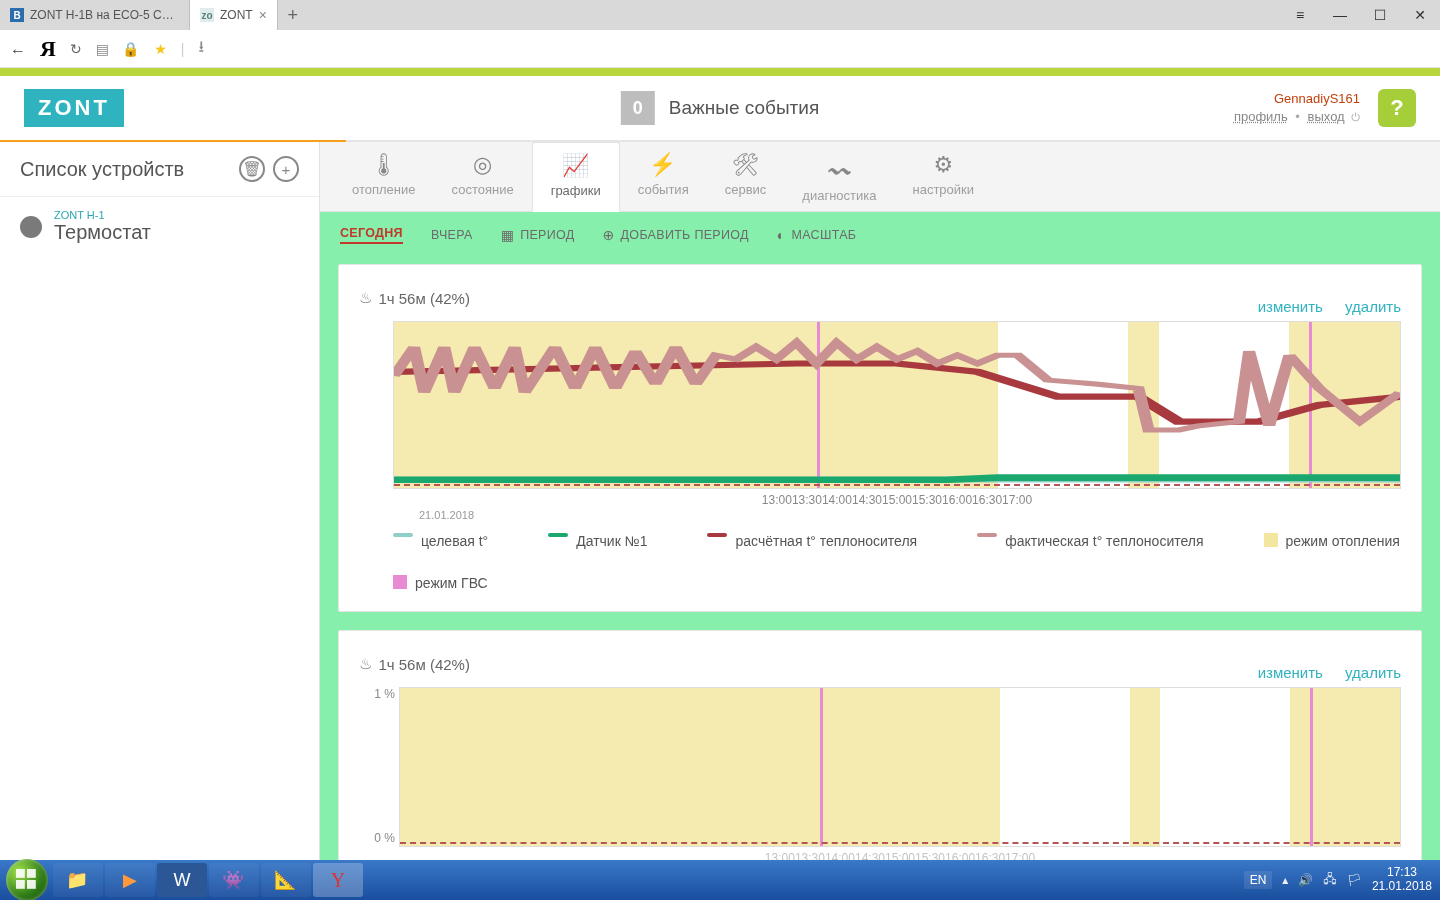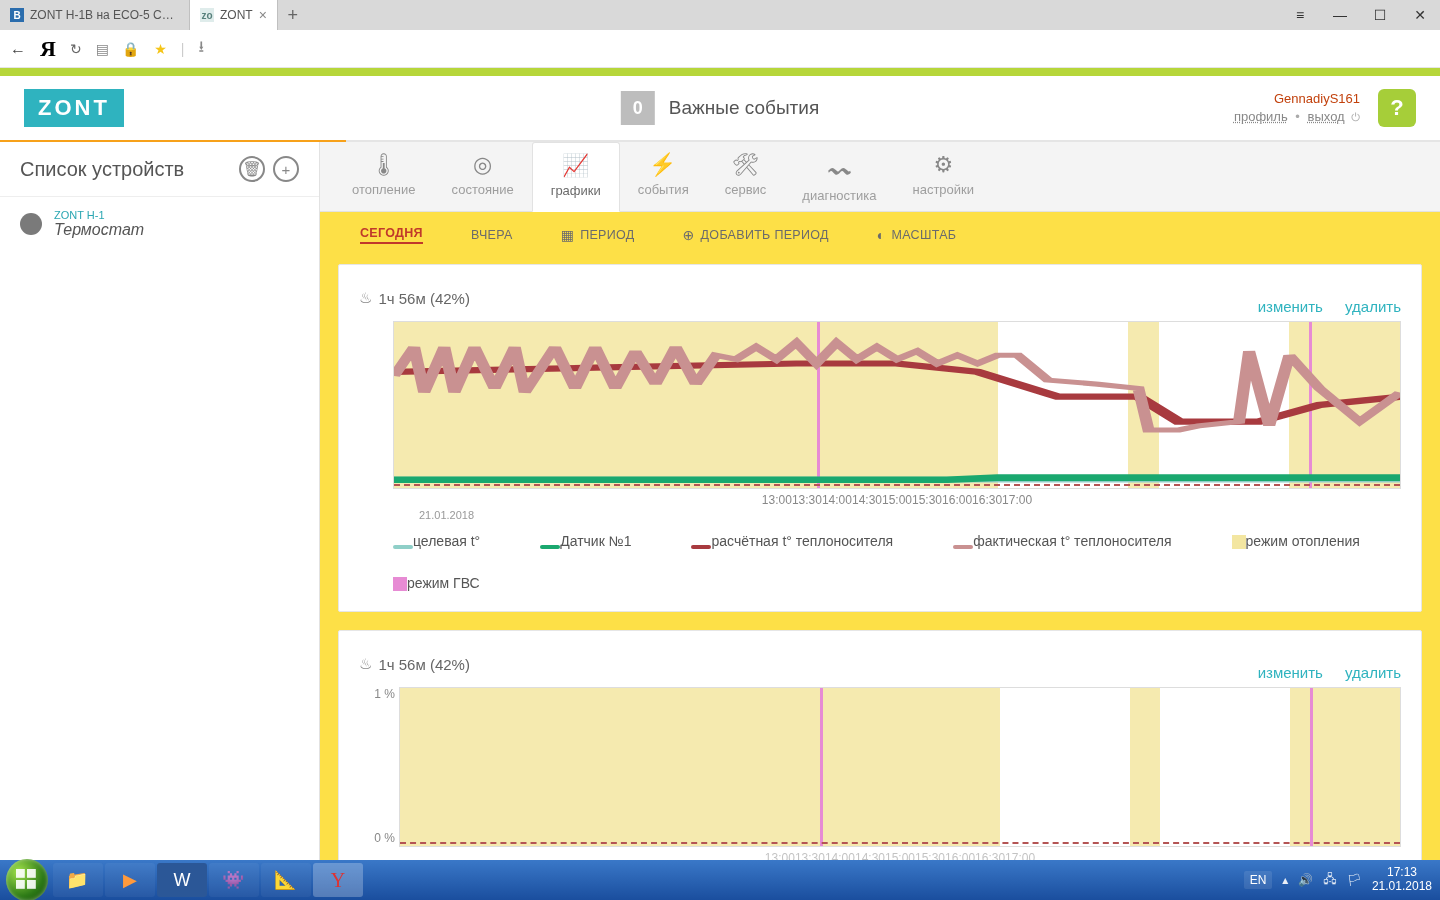--- a/index.html
+++ b/index.html
@@ -36,59 +36,59 @@
   .evt-label { color:#555; font-size:19px; }
   .user-block { margin-left:auto; text-align:right; font-size:13px; line-height:1.4; }
   .user-block .name { color:#c2410c; }
   .user-block a { color:#888; text-decoration:underline dotted; }
   .user-block .sep { color:#aaa; margin:0 4px; }
   .user-block .pwr { font-size:11px; color:#aaa; margin-left:3px; }
   .help-badge { width:38px; height:38px; border-radius:6px; background:#a6ce39; color:#fff; font-size:22px; font-weight:bold; display:flex; align-items:center; justify-content:center; margin-left:18px; cursor:pointer; }
   .thin-orange { height:2px; background:linear-gradient(to right,#f7a11a 0,#f7a11a 24%,#e5e5e5 24%); }
 
   
-  .app { display:flex; height:calc(900px - 30px - 38px - 8px - 64px - 2px - 40px); background:#fde047; }
+  .app { display:flex; height:calc(900px - 30px - 38px - 8px - 64px - 2px - 40px); background:#86efac; }
   .sidebar { width:320px; background:#fff; border-right:1px solid #e2e2e2; }
   .side-head { display:flex; align-items:center; padding:14px 20px; border-bottom:1px solid #eee; }
   .side-head h2 { font-size:20px; font-weight:normal; color:#555; flex:1; }
   .circ-btn { width:26px; height:26px; border:2px solid #888; border-radius:50%; display:flex; align-items:center; justify-content:center; color:#888; font-size:15px; margin-left:8px; cursor:pointer; }
   .device-item { display:flex; align-items:center; gap:12px; padding:12px 20px; cursor:pointer; }
   .dev-dot { width:22px; height:22px; border-radius:50%; background:#7a7a7a; }
   .dev-txt .model { font-size:11px; color:#2aa6b2; }
-  .dev-txt .dname { font-size:16px; color:#555;font-style:italic; }
+  .dev-txt .dname { font-size:20px; color:#555; }
 
   .main { flex:1; overflow-y:auto; }
   .tabs { display:flex; background:#f4f4f4; border-bottom:1px solid #e2e2e2; padding:0 14px; }
   .tabitem { padding:10px 18px 8px; text-align:center; color:#9e9e9e; font-size:13px; cursor:pointer; position:relative; }
   .tabitem .ico { font-size:22px; display:block; margin-bottom:4px; color:#888; }
   .tabitem.active { background:#fff; border:1px solid #e2e2e2; border-bottom:1px solid #fff; color:#6b6b6b; border-radius:3px 3px 0 0; margin-bottom:-1px; }
   .tabitem.active .ico { color:#555; }
 
   .subtabs { display:flex; align-items:center; gap:28px; padding:14px 20px; font-size:12.5px; color:#6b6b6b; letter-spacing:.3px; }
-  .subtabs .st { cursor:pointer; display:flex; align-items:center; gap:6px;margin-left:20px; }
+  .subtabs .st { cursor:pointer; display:flex; align-items:center; gap:6px; }
   .subtabs .st.cur { color:#c0392b; border-bottom:2px solid #c0392b; padding-bottom:2px; font-weight:600; }
   .subtabs .glyph { font-size:14px; }
 
   .card { background:#fff; border:1px solid #e6e6e6; border-radius:2px; margin:6px 18px 18px; padding:16px 20px 20px; position:relative; }
   .card-head { display:flex; align-items:center; font-size:15px; color:#666; }
   .card-head .flame { color:#888; margin-right:6px; }
   .card-head .links { margin-left:auto; font-size:15px;margin-top:17px; }
   .card-head .links span { color:#2fb3bf; margin-left:18px; cursor:pointer; }
 
   .chart-wrap { position:relative; margin-top:6px; }
   .yaxis { position:absolute; left:0; top:0; bottom:26px; width:32px; display:flex; flex-direction:column; justify-content:space-between; font-size:12px; color:#888; text-align:right; }
   .plot { margin-left:34px; height:168px; position:relative; border:1px solid #ddd; background:#fff; overflow:hidden; }
   .band { position:absolute; top:0; bottom:0; background:#f3e6a1; opacity:.85; }
   .vmark { position:absolute; top:0; bottom:0; width:3px; background:#e78bd4; }
   .xaxis { margin-left:34px; display:flex; justify-content:center; font-size:12px; color:#888; padding-top:4px; }
   .xdate { margin-left:60px; font-size:11px; color:#999; margin-top:2px; }
   .dash-base { position:absolute; left:0; right:0; bottom:2px; height:0; border-top:2px dashed #b45454; }
 
   .legend { margin-left:34px; margin-top:12px; display:flex; flex-wrap:wrap; gap:26px 60px; font-size:14px; color:#555; }
-  .legend .li { display:flex; align-items:flex-end; }
+  .legend .li { display:flex; align-items:flex-start; gap:8px; }
   .swatch { width:20px; height:4px; border-radius:2px; }
   .swatch.box { width:14px; height:14px; border-radius:0; }
 
   
   .plot2 { margin-left:40px; height:160px; position:relative; border:1px solid #ddd; background:#fff; overflow:hidden; }
   .yaxis2 { position:absolute; left:0; top:0; bottom:20px; width:36px; display:flex; flex-direction:column; justify-content:space-between; font-size:12px; color:#888; text-align:right; }
 
   
   .taskbar { height:40px; background:linear-gradient(to bottom,#3a78c8,#1a4e9e); display:flex; align-items:center; padding:0 2px; color:#fff; font-size:12px; position:fixed; bottom:0; left:0; right:0; }
   .tb-btn { width:50px; height:34px; margin:0 1px; border-radius:3px; display:flex; align-items:center; justify-content:center; font-size:18px; background:rgba(255,255,255,.05); cursor:pointer; }

